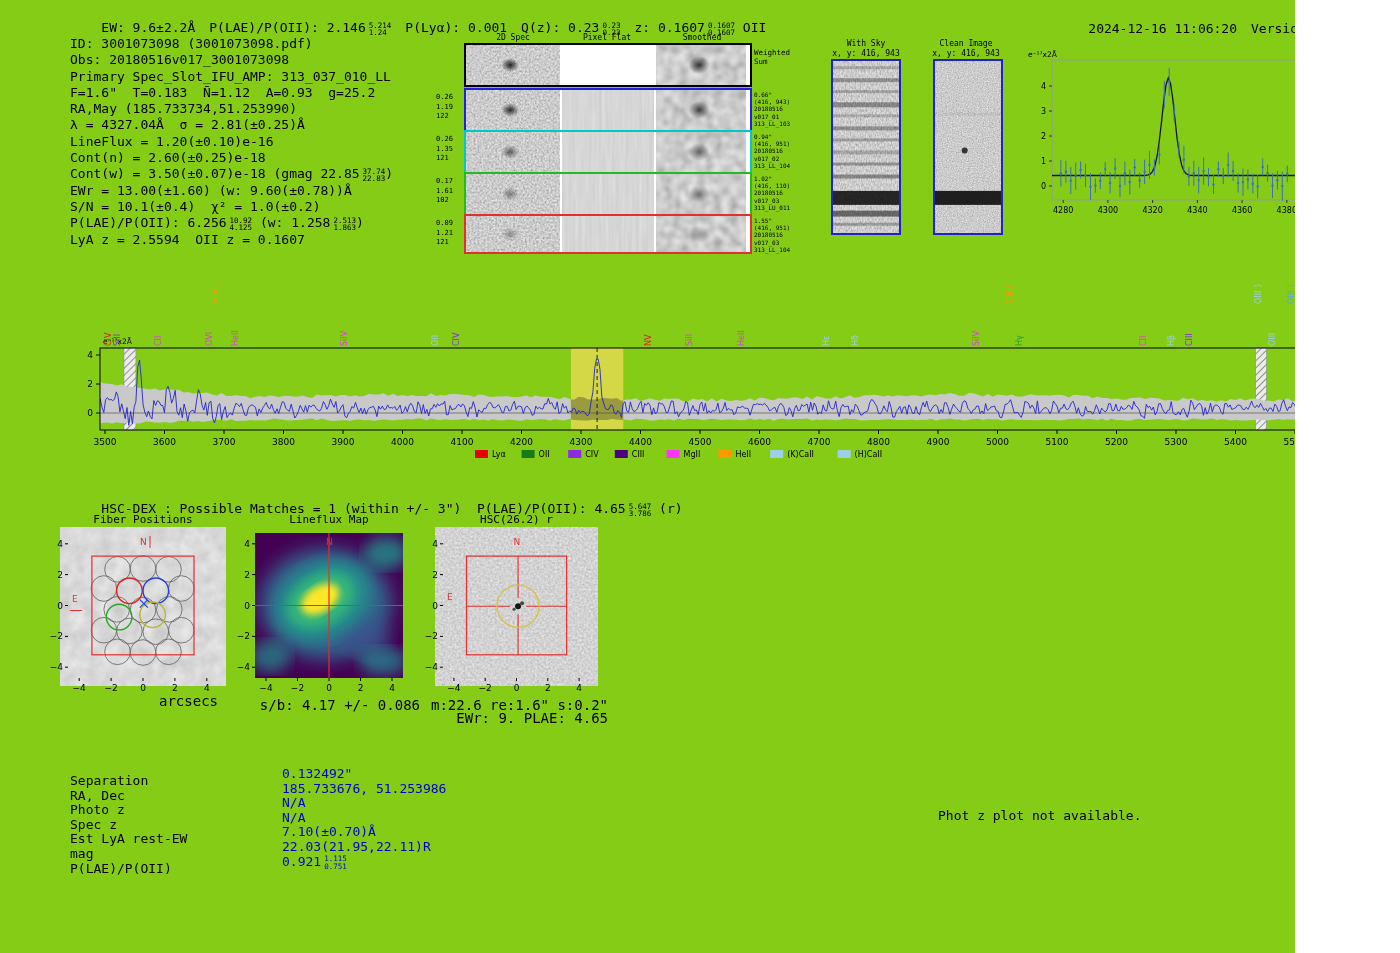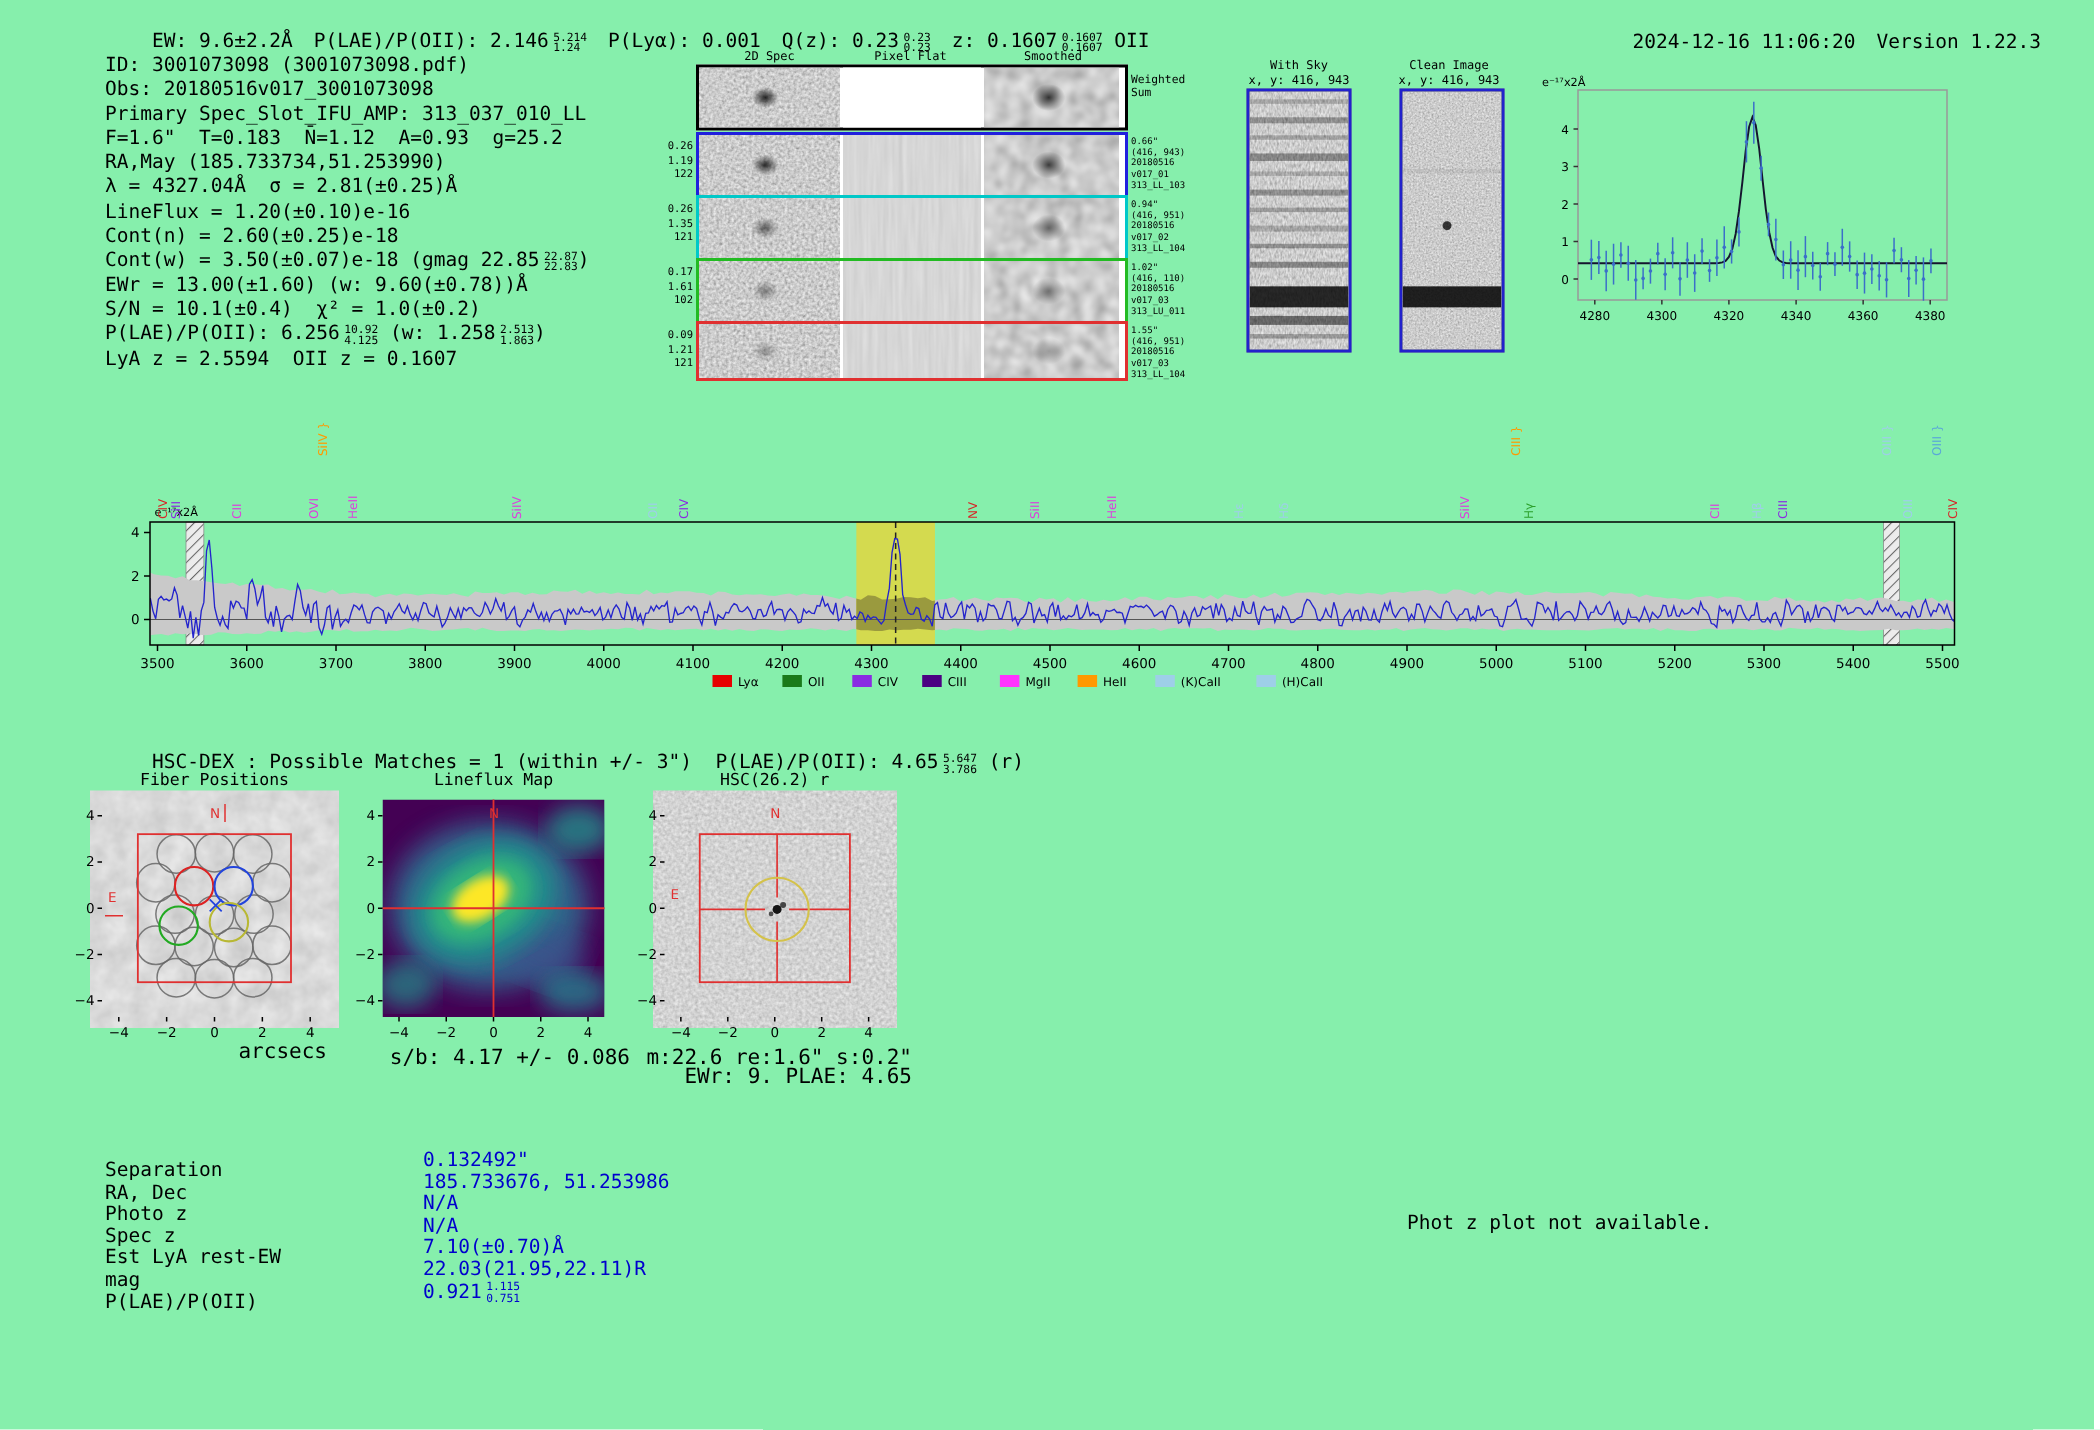--- a/index.html
+++ b/index.html
@@ -1,28 +1,28 @@
 <!DOCTYPE html>
 <html><head>
 <meta charset="utf-8">
 <style>
   *{box-sizing:border-box;margin:0;padding:0}
   html,body{background:#fff}
   body{width:1400px;height:953px;font-family:"DejaVu Sans Mono",monospace;color:#000}
-  #page{position:relative;width:1396px;height:953px;overflow:hidden;background:#86efac}
+  #page{position:relative;width:1295px;height:953px;overflow:hidden;background:#84cc16}
   .abs{position:absolute}
   .hdr{font-size:13px;white-space:pre}
   .hsp{display:inline-block;width:14px}
   .frac{display:inline-block;vertical-align:-3px;font-size:7.5px;line-height:7.5px;margin-left:3px;text-align:left}
   .frac span{display:block}
   #info div{font-size:13px;line-height:16.3px;white-space:pre}
   .s2dh{font-size:8px;text-align:center;position:absolute}
   .strip-row{position:absolute;display:flex;gap:2px;background:#fff}
   .strip-cell{height:100%;overflow:hidden}
-  .lf-labels{font-size:7px;line-height:9.5px;text-align:right}
+  .lf-labels{font-size:7px;line-height:9.5px;}
   .rt-labels{font-size:6px;line-height:7.2px;white-space:pre}
   .sky-title{font-size:8px;text-align:center;position:absolute}
   .panel-border{position:absolute;border:2px solid #2222cc;background:#888;overflow:hidden}
   .cut-title{font-size:11px;text-align:center;position:absolute;font-family:"DejaVu Sans Mono",monospace}
   .cut-cap{font-size:14px;text-align:right;position:absolute;font-family:"DejaVu Sans Mono",monospace}
   .mt-row{font-size:13px;height:14.6px;white-space:pre}
   .mt-label{display:inline-block;width:212px}
   .mt-val{color:#0000cd;position:relative;top:-7px}
   svg text{font-family:"DejaVu Sans",sans-serif}
 </style>
@@ -40,21 +40,21 @@
 
   <div id="info" class="abs" style="left:70px;top:36px">
     <div>ID: 3001073098 (3001073098.pdf)</div>
     <div>Obs: 20180516v017_3001073098</div>
     <div>Primary Spec_Slot_IFU_AMP: 313_037_010_LL</div>
     <div>F=1.6"  T=0.183  N̄=1.12  A=0.93  g=25.2</div>
     <div>RA,May (185.733734,51.253990)</div>
     <div>λ = 4327.04Å  σ = 2.81(±0.25)Å</div>
     <div>LineFlux = 1.20(±0.10)e-16</div>
     <div>Cont(n) = 2.60(±0.25)e-18</div>
-    <div><span>Cont(w) = 3.50(±0.07)e-18 (gmag 22.85</span><span class="frac"><span>22.87</span><span>22.83</span></span><span>)</span></div>
+    <div><span>Cont(w) = 3.50(±0.07)e-18 (gmag 22.85</span><span class="frac"><span>37.74</span><span>22.83</span></span><span>)</span></div>
     <div>EWr = 13.00(±1.60) (w: 9.60(±0.78))Å</div>
     <div>S/N = 10.1(±0.4)  χ² = 1.0(±0.2)</div>
     <div><span>P(LAE)/P(OII): 6.256</span><span class="frac"><span>10.92</span><span>4.125</span></span><span> (w: 1.258</span><span class="frac"><span>2.513</span><span>1.863</span></span><span>)</span></div>
     <div>LyA z = 2.5594  OII z = 0.1607</div>
   </div>
 
   <div class="s2dh" style="left:466px;top:33px;width:94px">2D Spec</div>
   <div class="s2dh" style="left:560px;top:33px;width:94px">Pixel Flat</div>
   <div class="s2dh" style="left:654px;top:33px;width:96px">Smoothed</div>
   <div id="spec2d-rows">

